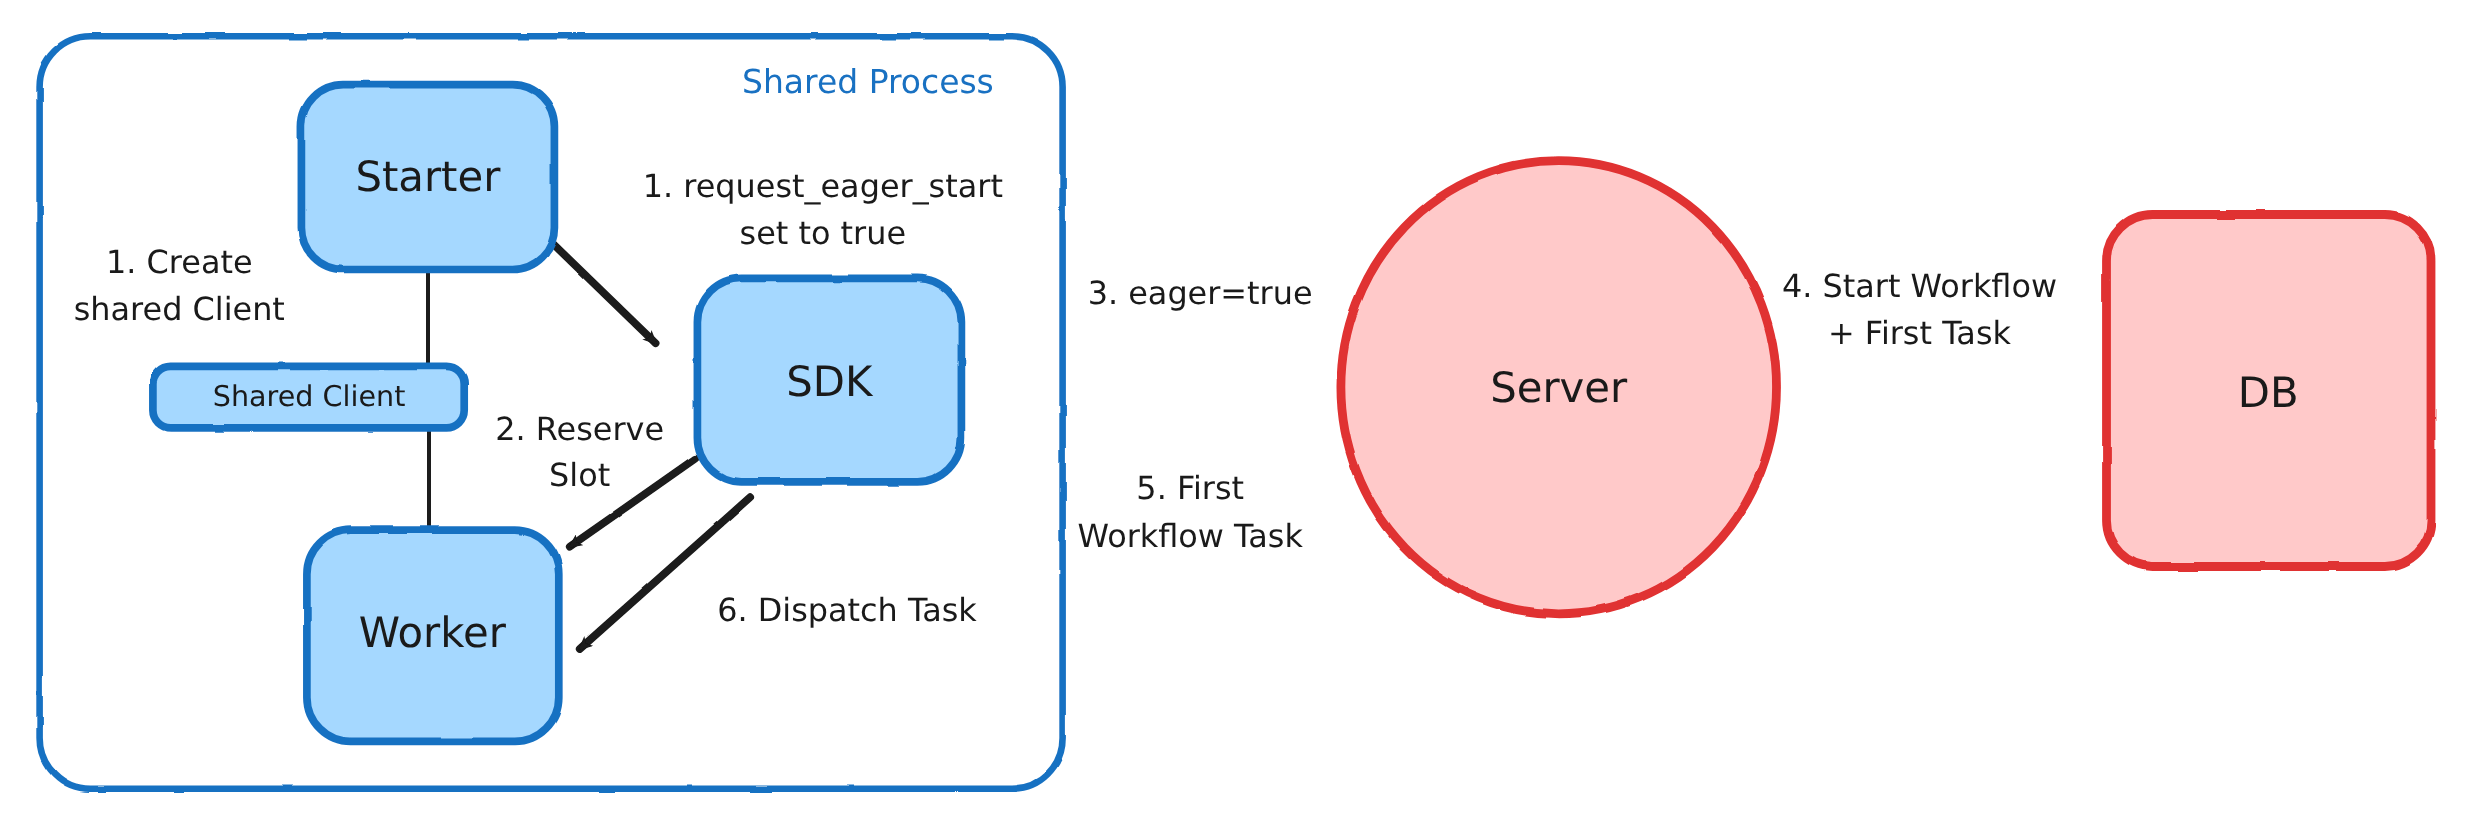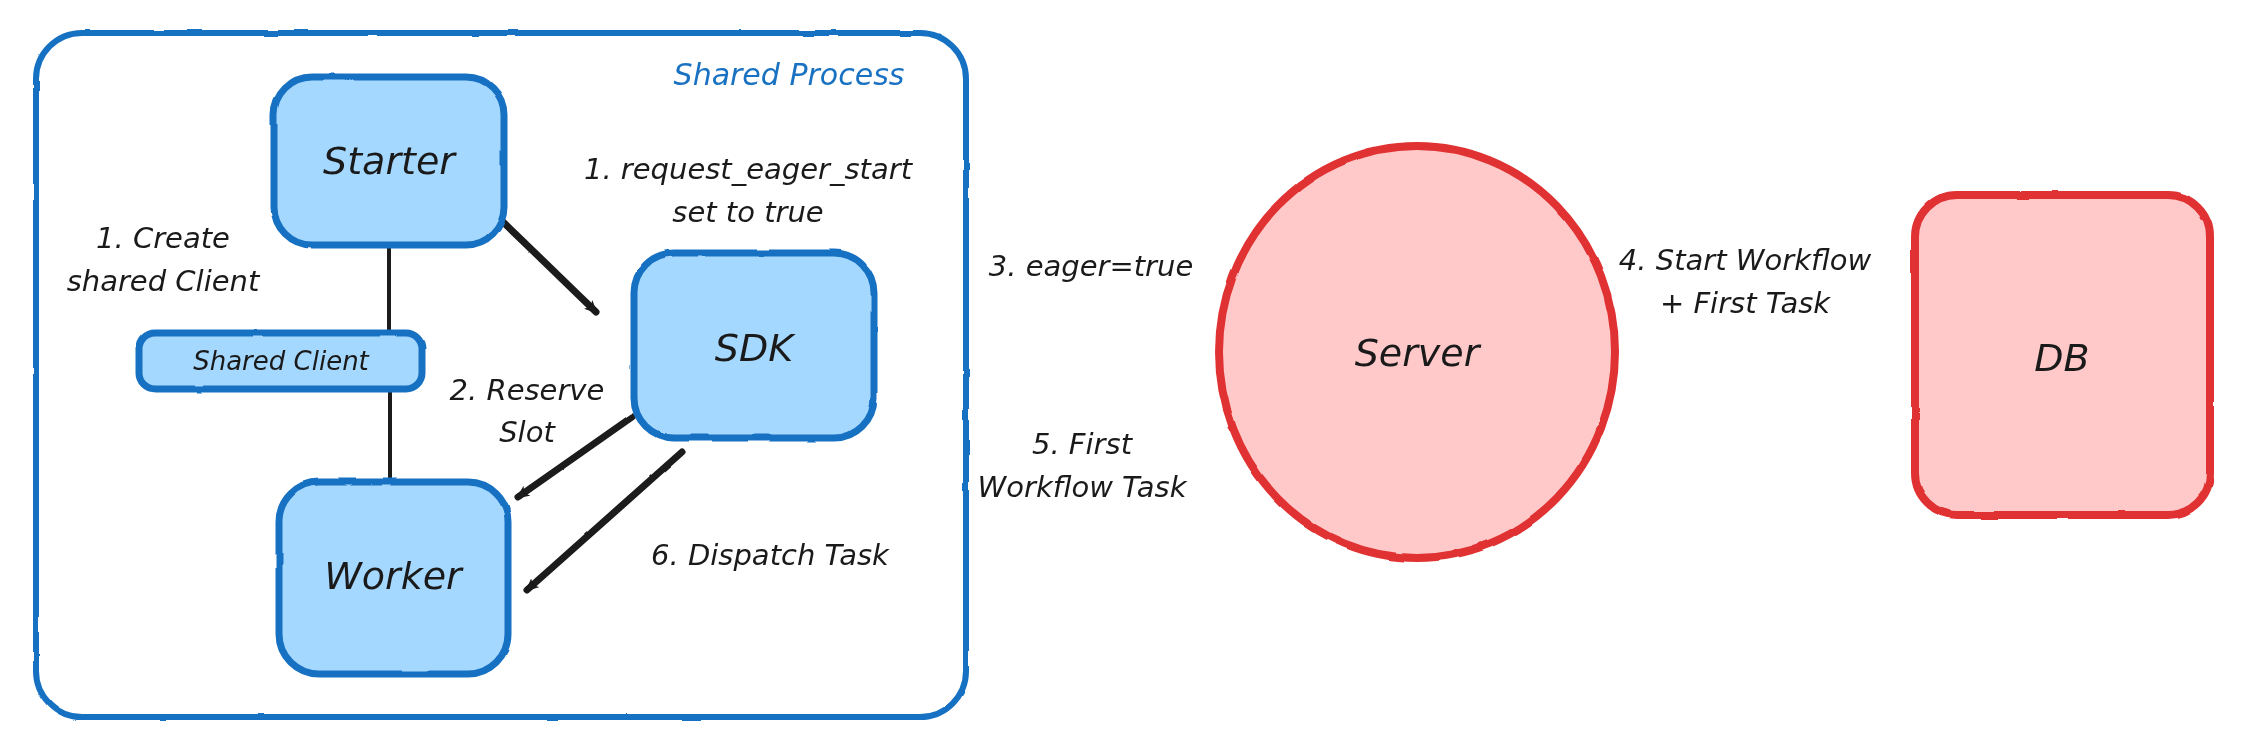--- a/index.html
+++ b/index.html
@@ -11,21 +11,20 @@
     width: 2248px;
     height: 754px;
     font-family: "DejaVu Sans", sans-serif;
     overflow: hidden;
   }
   #canvas {
     position: relative;
     width: 2248px;
     height: 646px;
     background: #ffffff;
-    font-style: italic;
   }
   #diagram-svg {
     position: absolute;
     top: 0;
     left: 0;
     width: 2248px;
     height: 754px;
   }
   .node-label {
     font-family: "DejaVu Sans", sans-serif;

